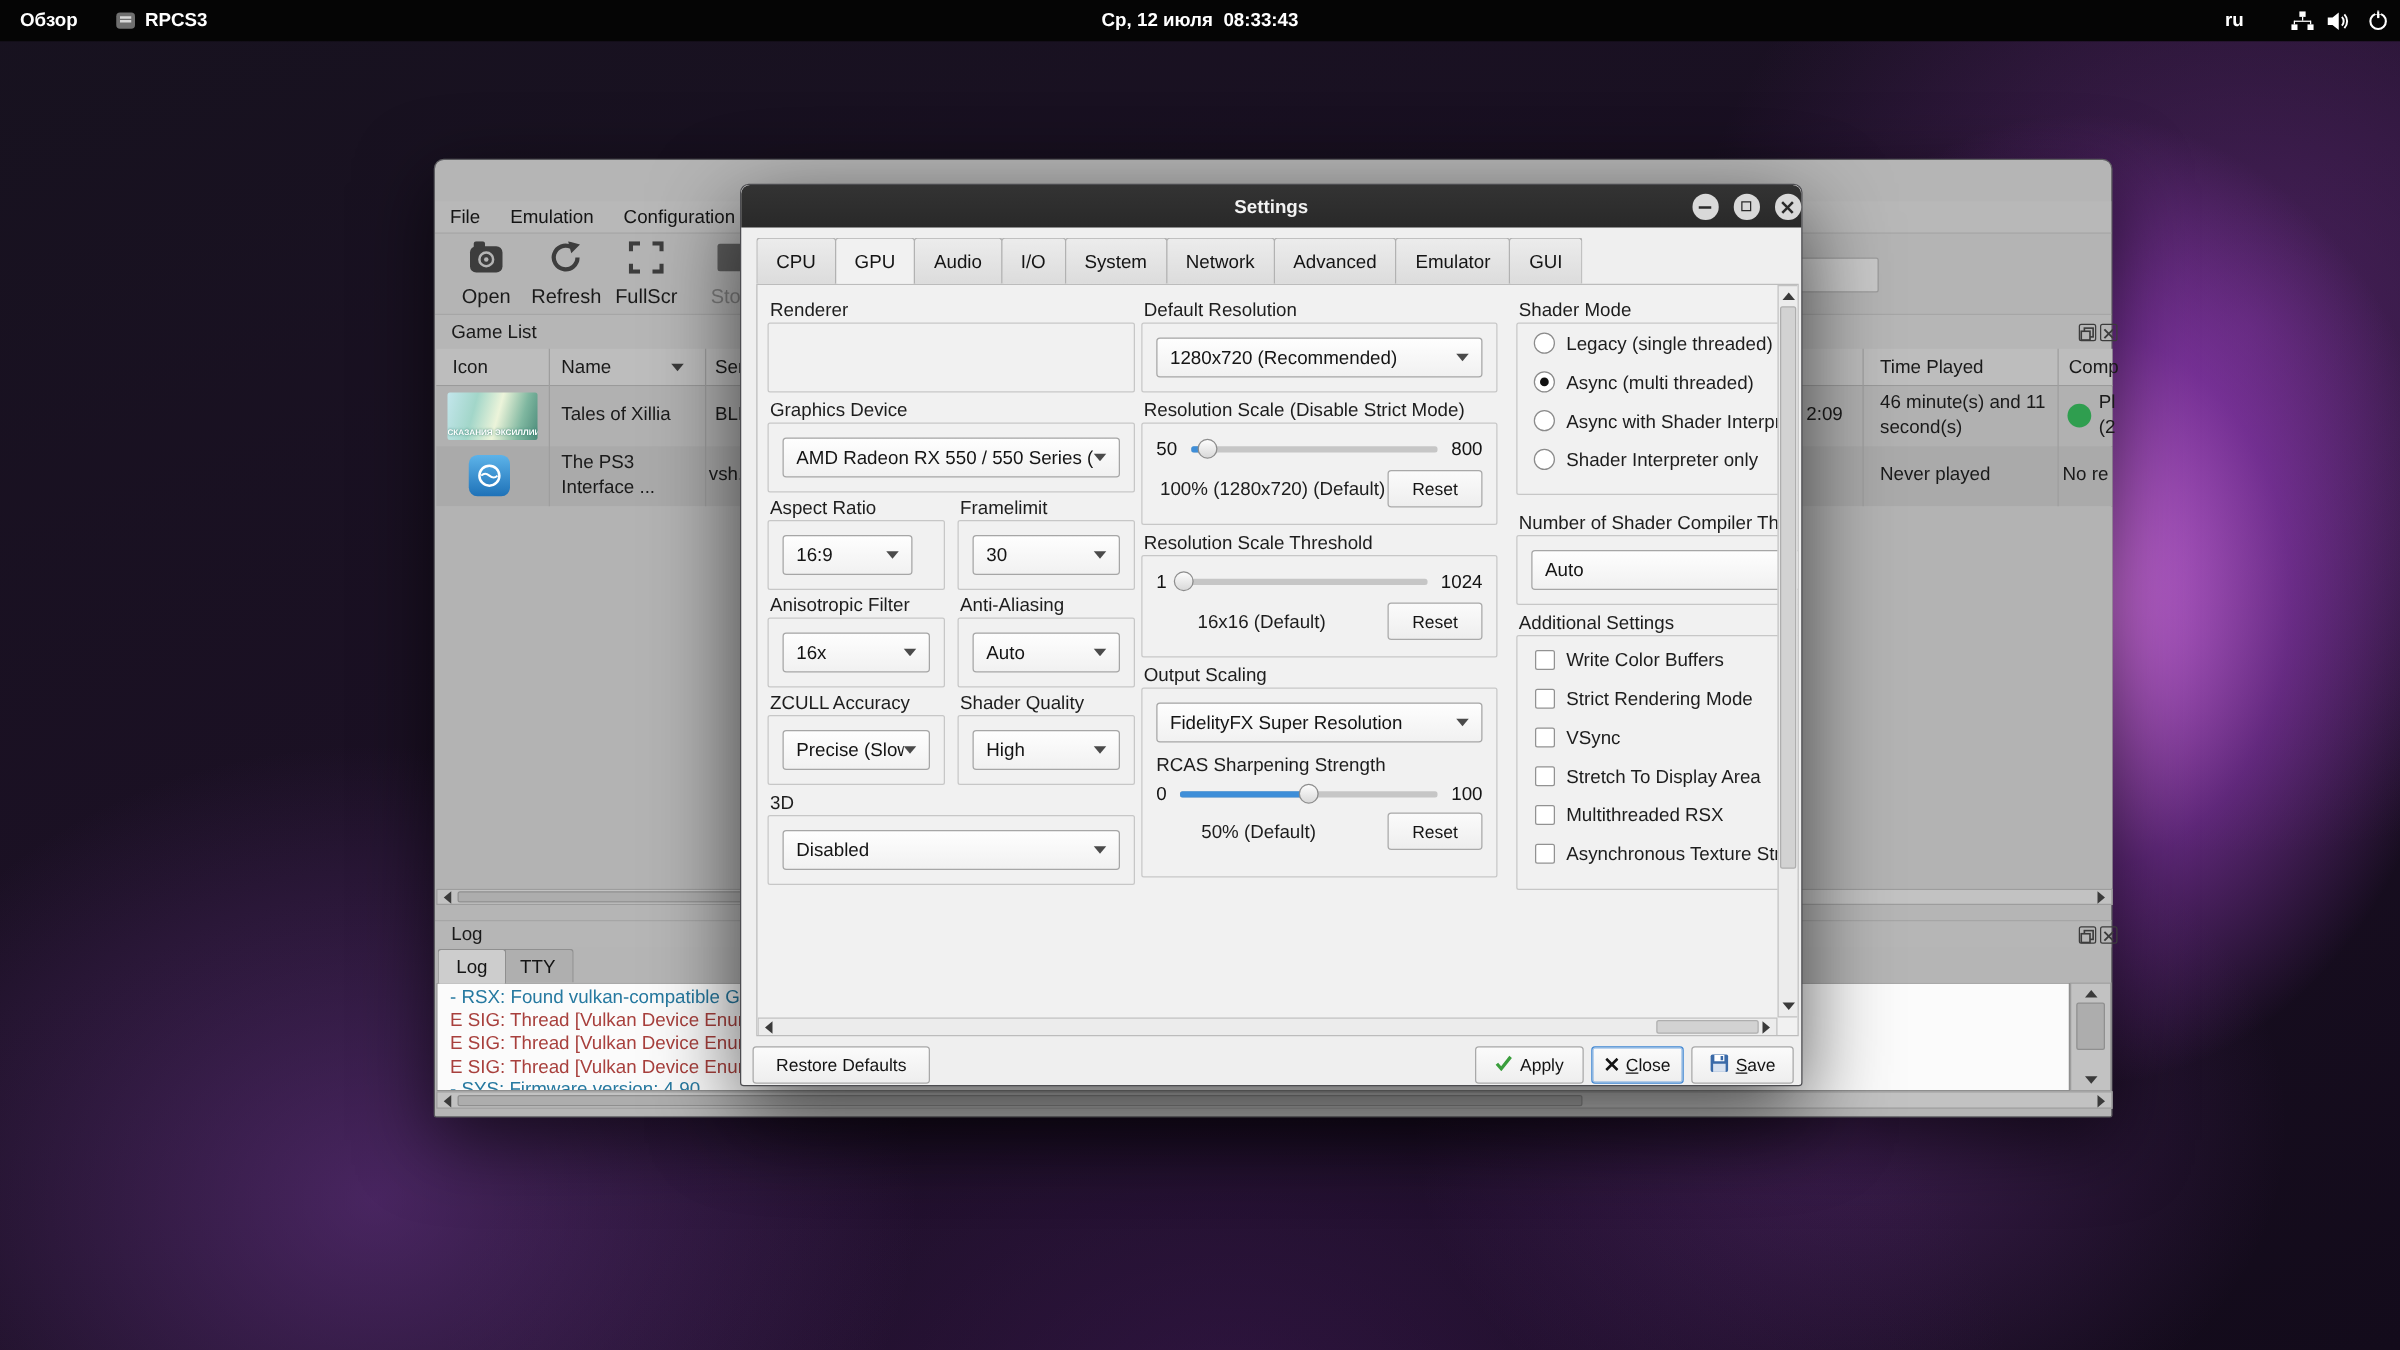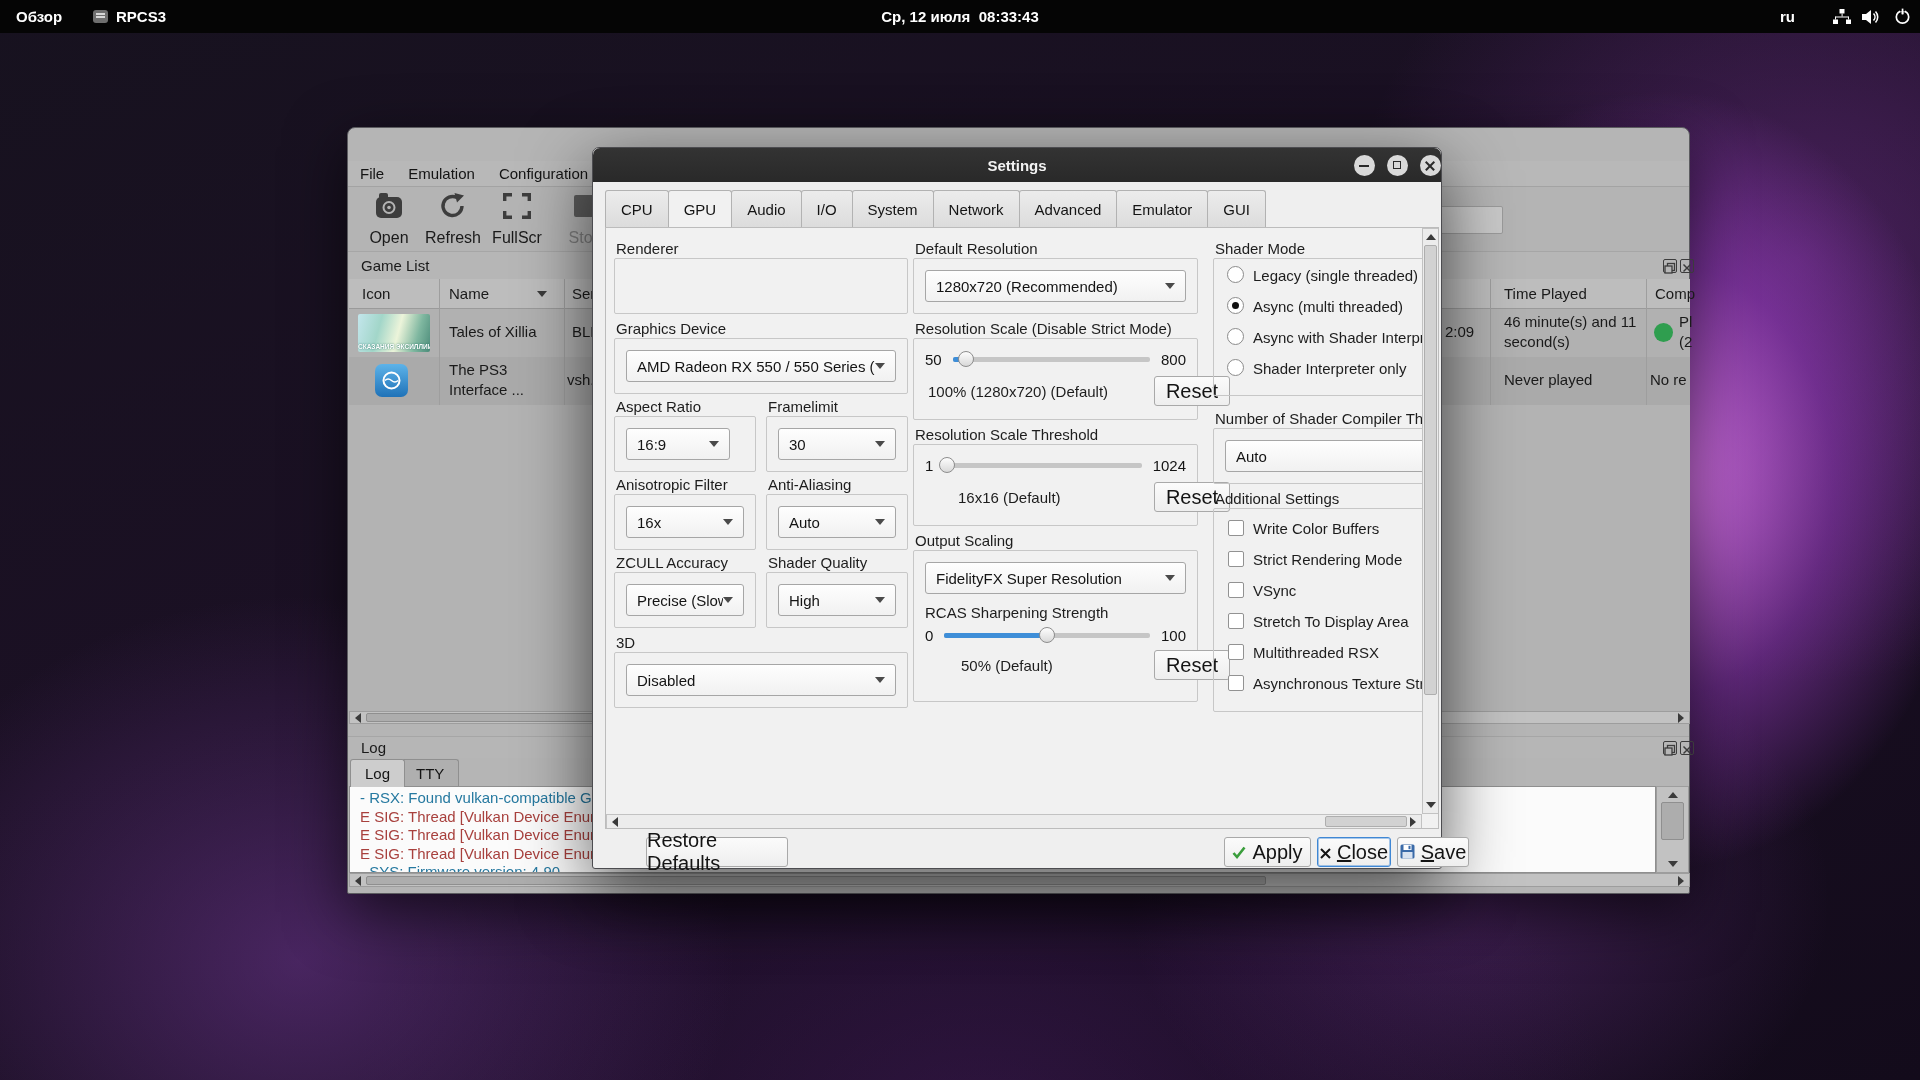--- a/index.html
+++ b/index.html
@@ -95,21 +95,21 @@
   .cmb-arrow { margin-left:auto; width:0; height:0; border-left:5px solid transparent;
                border-right:5px solid transparent; border-top:6px solid #4a4a4a; flex:none; }
   .sld { position:absolute; height:18px; display:flex; align-items:center; gap:11px;
          font-size:15px; color:#141414; }
   .track { position:relative; flex:1; height:5px; background:#c6c6c6; border-radius:2px; }
   .fill { height:5px; background:#3e8ed8; border-radius:2px; }
   .knob { position:absolute; top:-6px; width:16px; height:16px; border-radius:8px;
           background:linear-gradient(#fdfdfd,#d9d9d9); border:1px solid #8d8d8d; transform:translateX(-8px); }
   .btn { position:absolute; display:flex; align-items:center; justify-content:center; gap:6px;
          background:linear-gradient(#fbfbfb,#eee); border:1px solid #a9a9a9; border-radius:3px;
-         font-size:20px; color:#141414;margin-left:44px; }
+         font-size:14px; color:#141414; }
   .btn.focus { border:1px solid #3f87d4; box-shadow:0 0 0 1px rgba(63,135,212,.45) inset; }
   .rad { position:absolute; width:17px; height:17px; border-radius:50%; border:1px solid #8b8b8b; background:#fff; }
   .rad.checked::after { content:""; position:absolute; inset:4px; border-radius:50%; background:#111; }
   .chk { position:absolute; width:16px; height:16px; border:1px solid #929292; background:#fff; border-radius:2px; }
   .dsb { position:absolute; background:#ececec; border:1px solid #c2c2c2; }
   .dsb-thumb { position:absolute; background:#d2d2d2; border:1px solid #aeaeae; border-radius:2px; }
   .mn { text-decoration:underline; }
 </style>
 </head>
 <body>
@@ -519,21 +519,21 @@
           <path d="M1.5 7 L5 11 L12.5 1.5" stroke="#3a9e3c" stroke-width="2.6" fill="none"></path>
         </svg></span>
     <span>Apply</span>
   </div>
   <div class="btn focus" style="left:680px;top:689px;width:74px;height:30px;">
     <span><svg width="11" height="11" viewBox="0 0 11 11">
           <path d="M1 1 L10 10 M10 1 L1 10" stroke="#141414" stroke-width="2" fill="none"></path>
         </svg></span>
     <span><span class="mn">C</span><span>lose</span></span>
   </div>
-  <div class="btn" style="left:760px;top:689px;width:72px;height:30px;">
+  <div class="btn" style="left:760px;top:689px;width:82px;height:30px;">
     <span><svg width="15" height="15" viewBox="0 0 15 15">
           <rect x="0.5" y="0.5" width="14" height="14" rx="1.5" fill="#3a6aa8"></rect>
           <rect x="3.5" y="1" width="8" height="5" fill="#fff"></rect>
           <rect x="8.5" y="1.8" width="2" height="3.4" fill="#3a6aa8"></rect>
           <rect x="2.5" y="8" width="10" height="6.5" fill="#d8e2f0"></rect>
         </svg></span>
     <span><span class="mn">S</span><span>ave</span></span>
   </div>
 </div>
 

